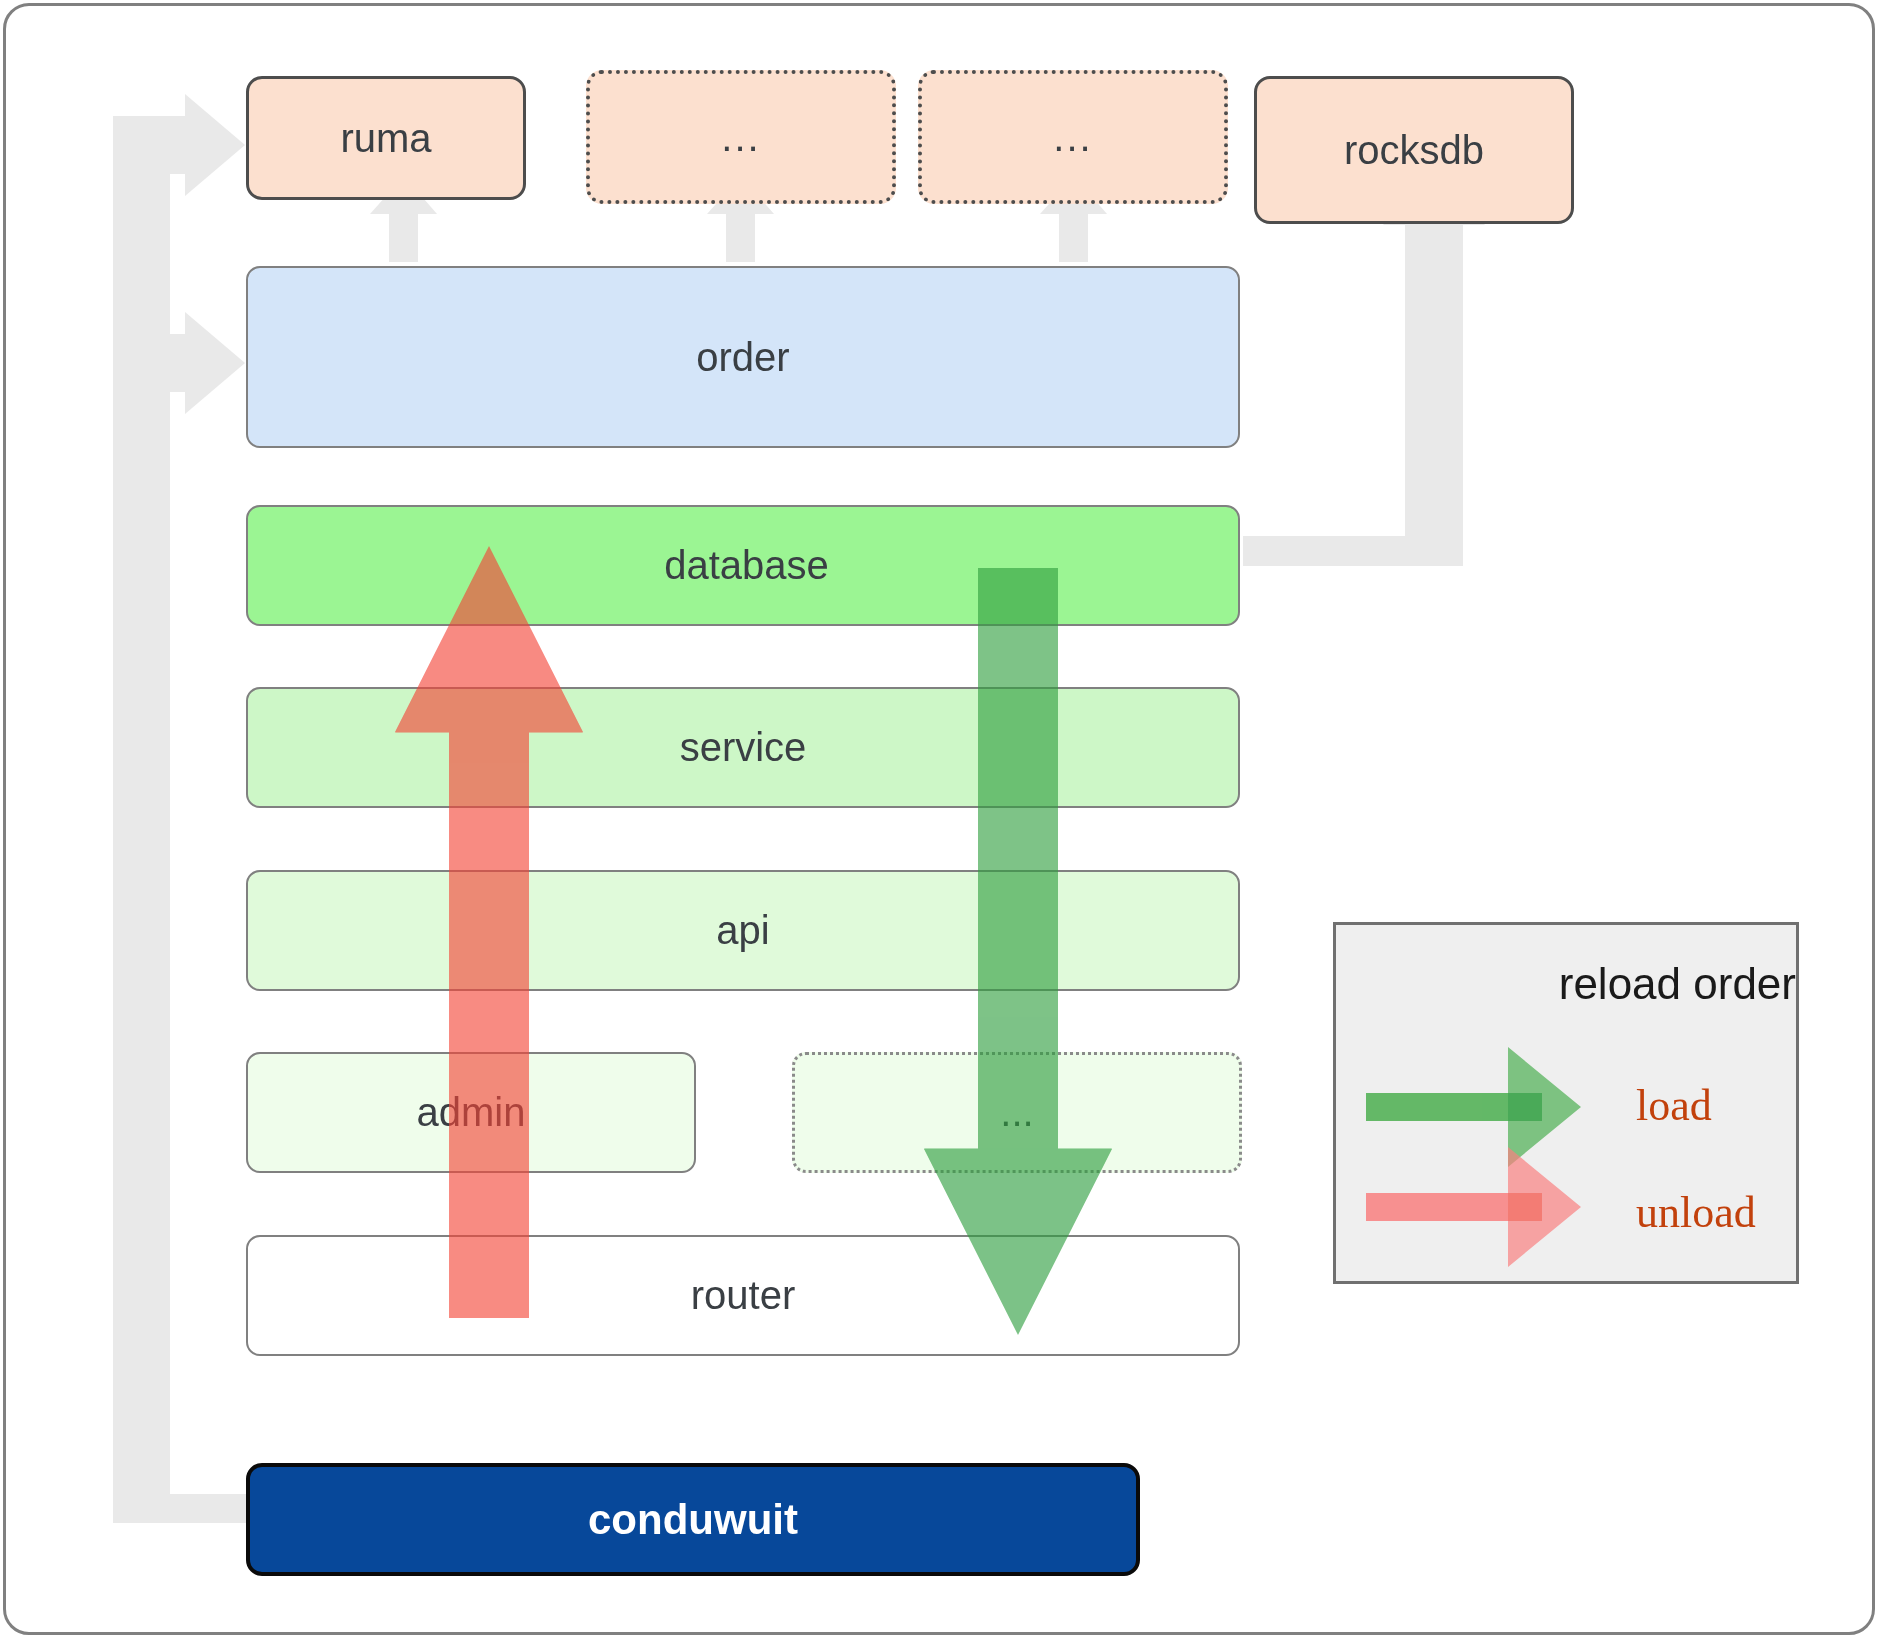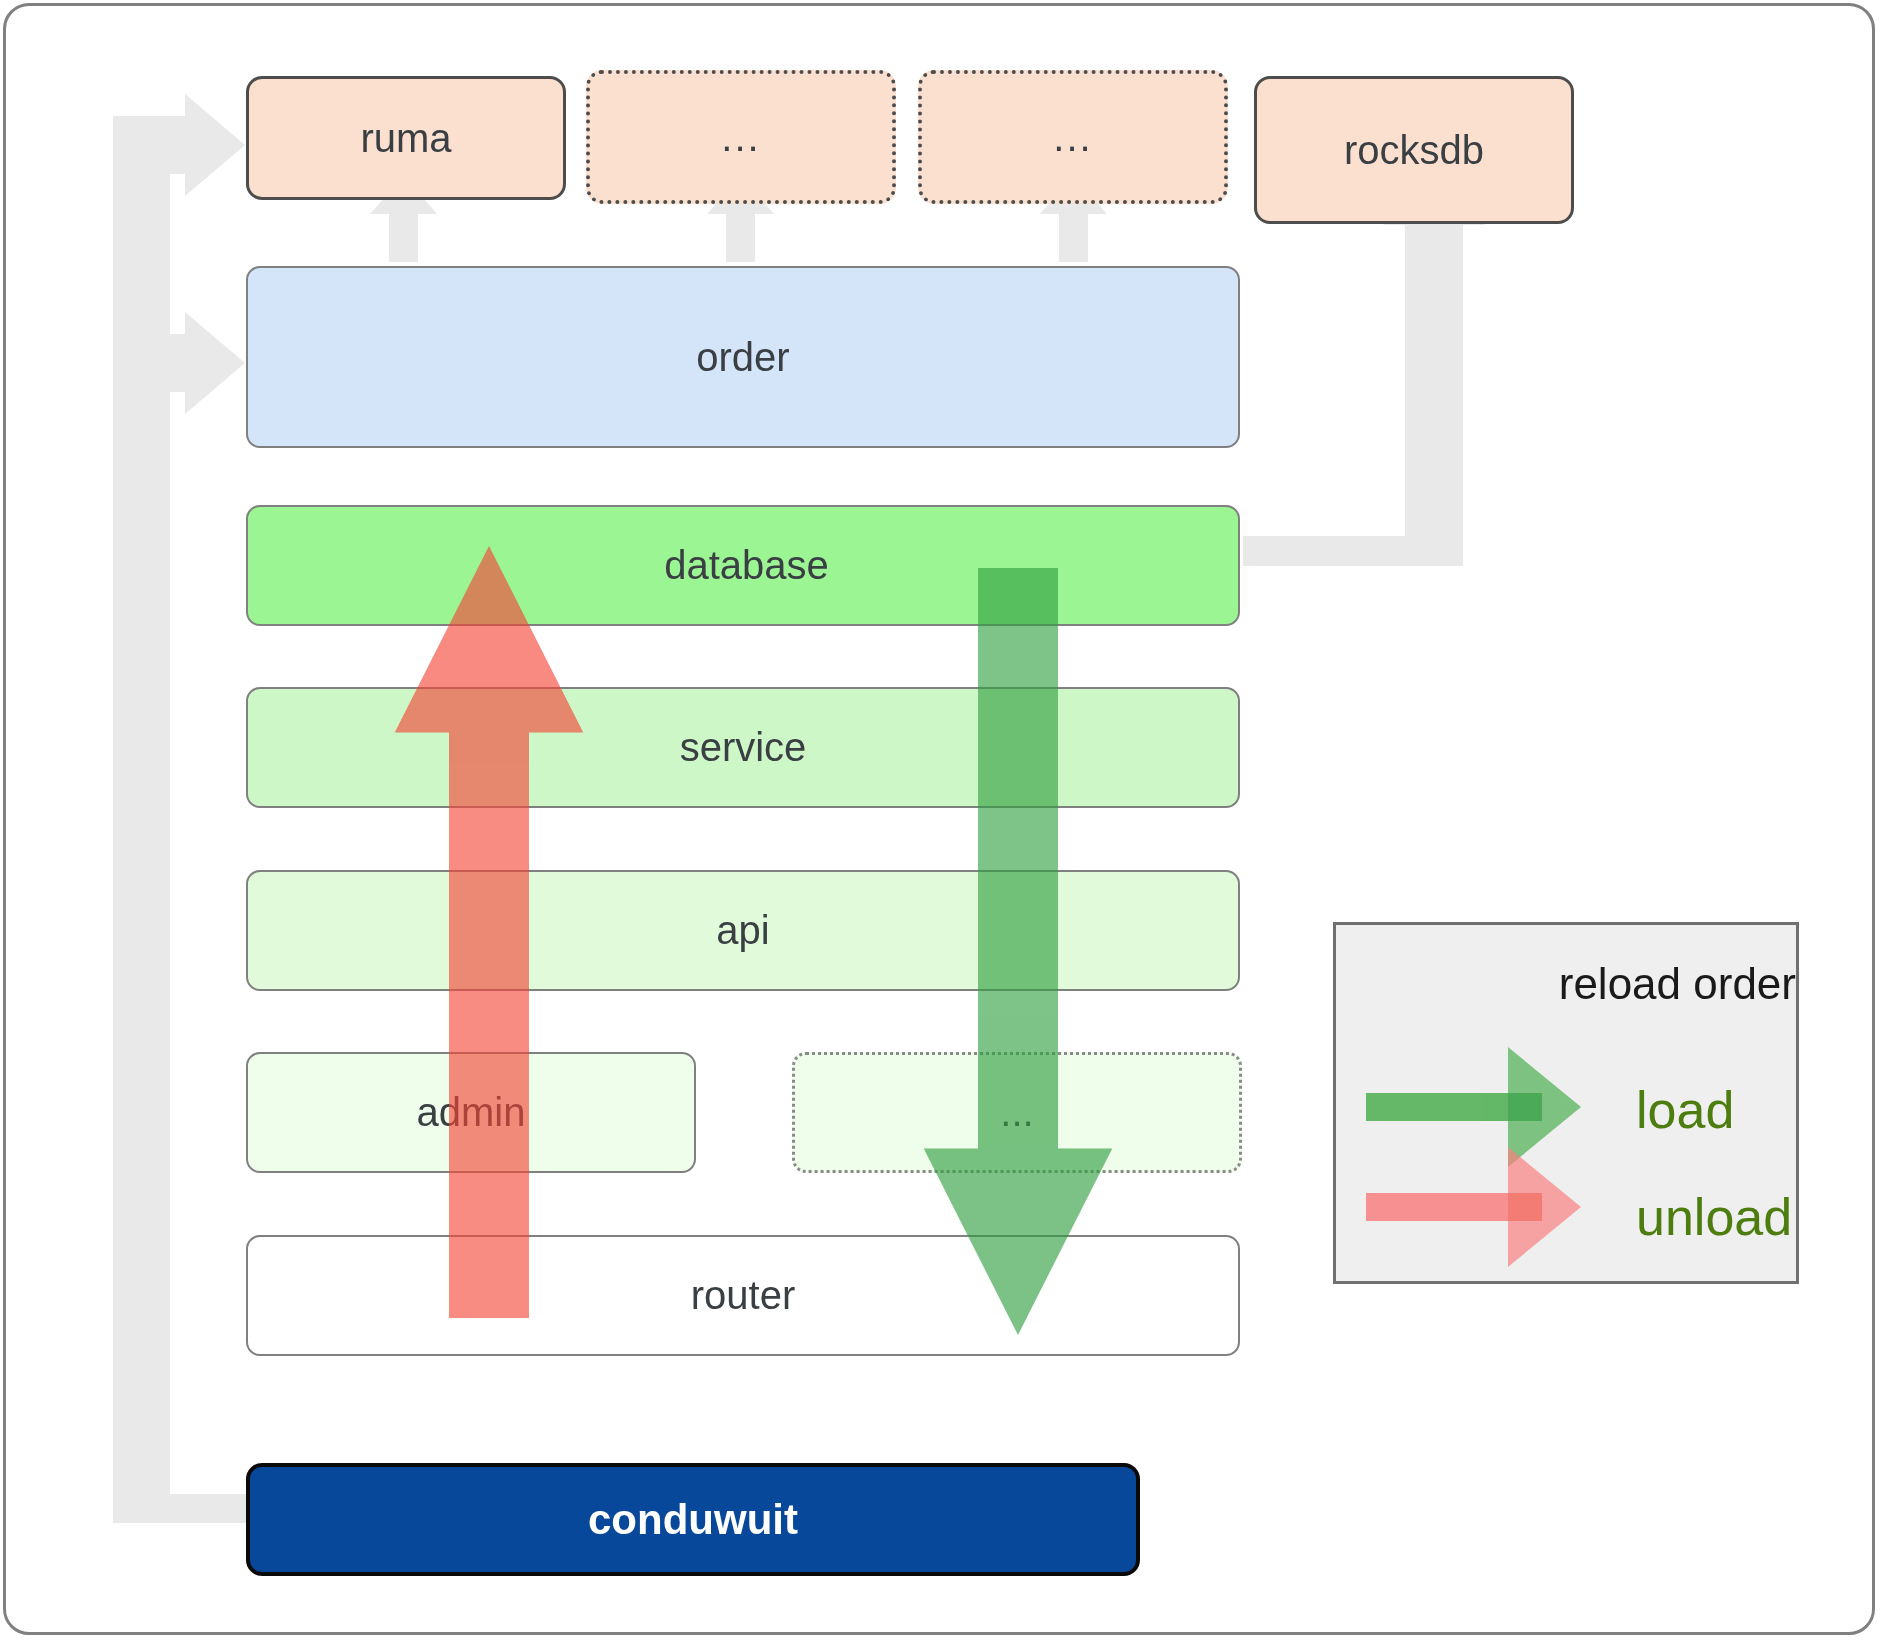--- a/index.html
+++ b/index.html
@@ -91,23 +91,23 @@
     position: absolute;
     left: 0; right: 0;
     top: 34px;
     text-align: right;
     font-size: 44px;
     color: #1a1a1a;
     font-family: "Liberation Sans", sans-serif;
   }
   .legend-label {
     position: absolute;
-    font-size: 52px;
-    color: #4d7c0f;
-    font-family: Liberation Sans, sans-serif;
+    font-size: 44px;
+    color: #c2410c;
+    font-family: Liberation Serif, serif;
   }
   #legend-label-load   { left: 300px; top: 155px; }
   #legend-label-unload { left: 300px; top: 262px; }
 </style>
 </head>
 <body>
 
 <div id="stage">
 
   <div id="frame"></div>
@@ -129,21 +129,21 @@
     </g>
 
     <g fill="#e9e9e9">
       <path d="M 403 262 L 403 212 L 383 212 L 403 174 L 423 212 L 403 212 Z"></path>
       <path d="M 403 262 L 389 262 L 389 214 L 370 214 L 404 176 L 437 214 L 418 214 L 418 262 Z"></path>
       <path d="M 740 262 L 726 262 L 726 214 L 707 214 L 741 176 L 774 214 L 755 214 L 755 262 Z"></path>
       <path d="M 1073 262 L 1059 262 L 1059 214 L 1040 214 L 1074 176 L 1107 214 L 1088 214 L 1088 262 Z"></path>
     </g>
   </svg>
 
-  <div class="node dep" style="left:246px; top:76px; width:320px; height:124px;">
+  <div class="node dep" style="left:246px; top:76px; width:280px; height:124px;">
     <span>ruma</span>
   </div>
 
   <div class="node dep dotted" style="left:586px; top:70px; width:310px; height:134px;">
     <span class="dots">...</span>
   </div>
 
   <div class="node dep dotted" style="left:918px; top:70px; width:310px; height:134px;">
     <span class="dots">...</span>
   </div>

